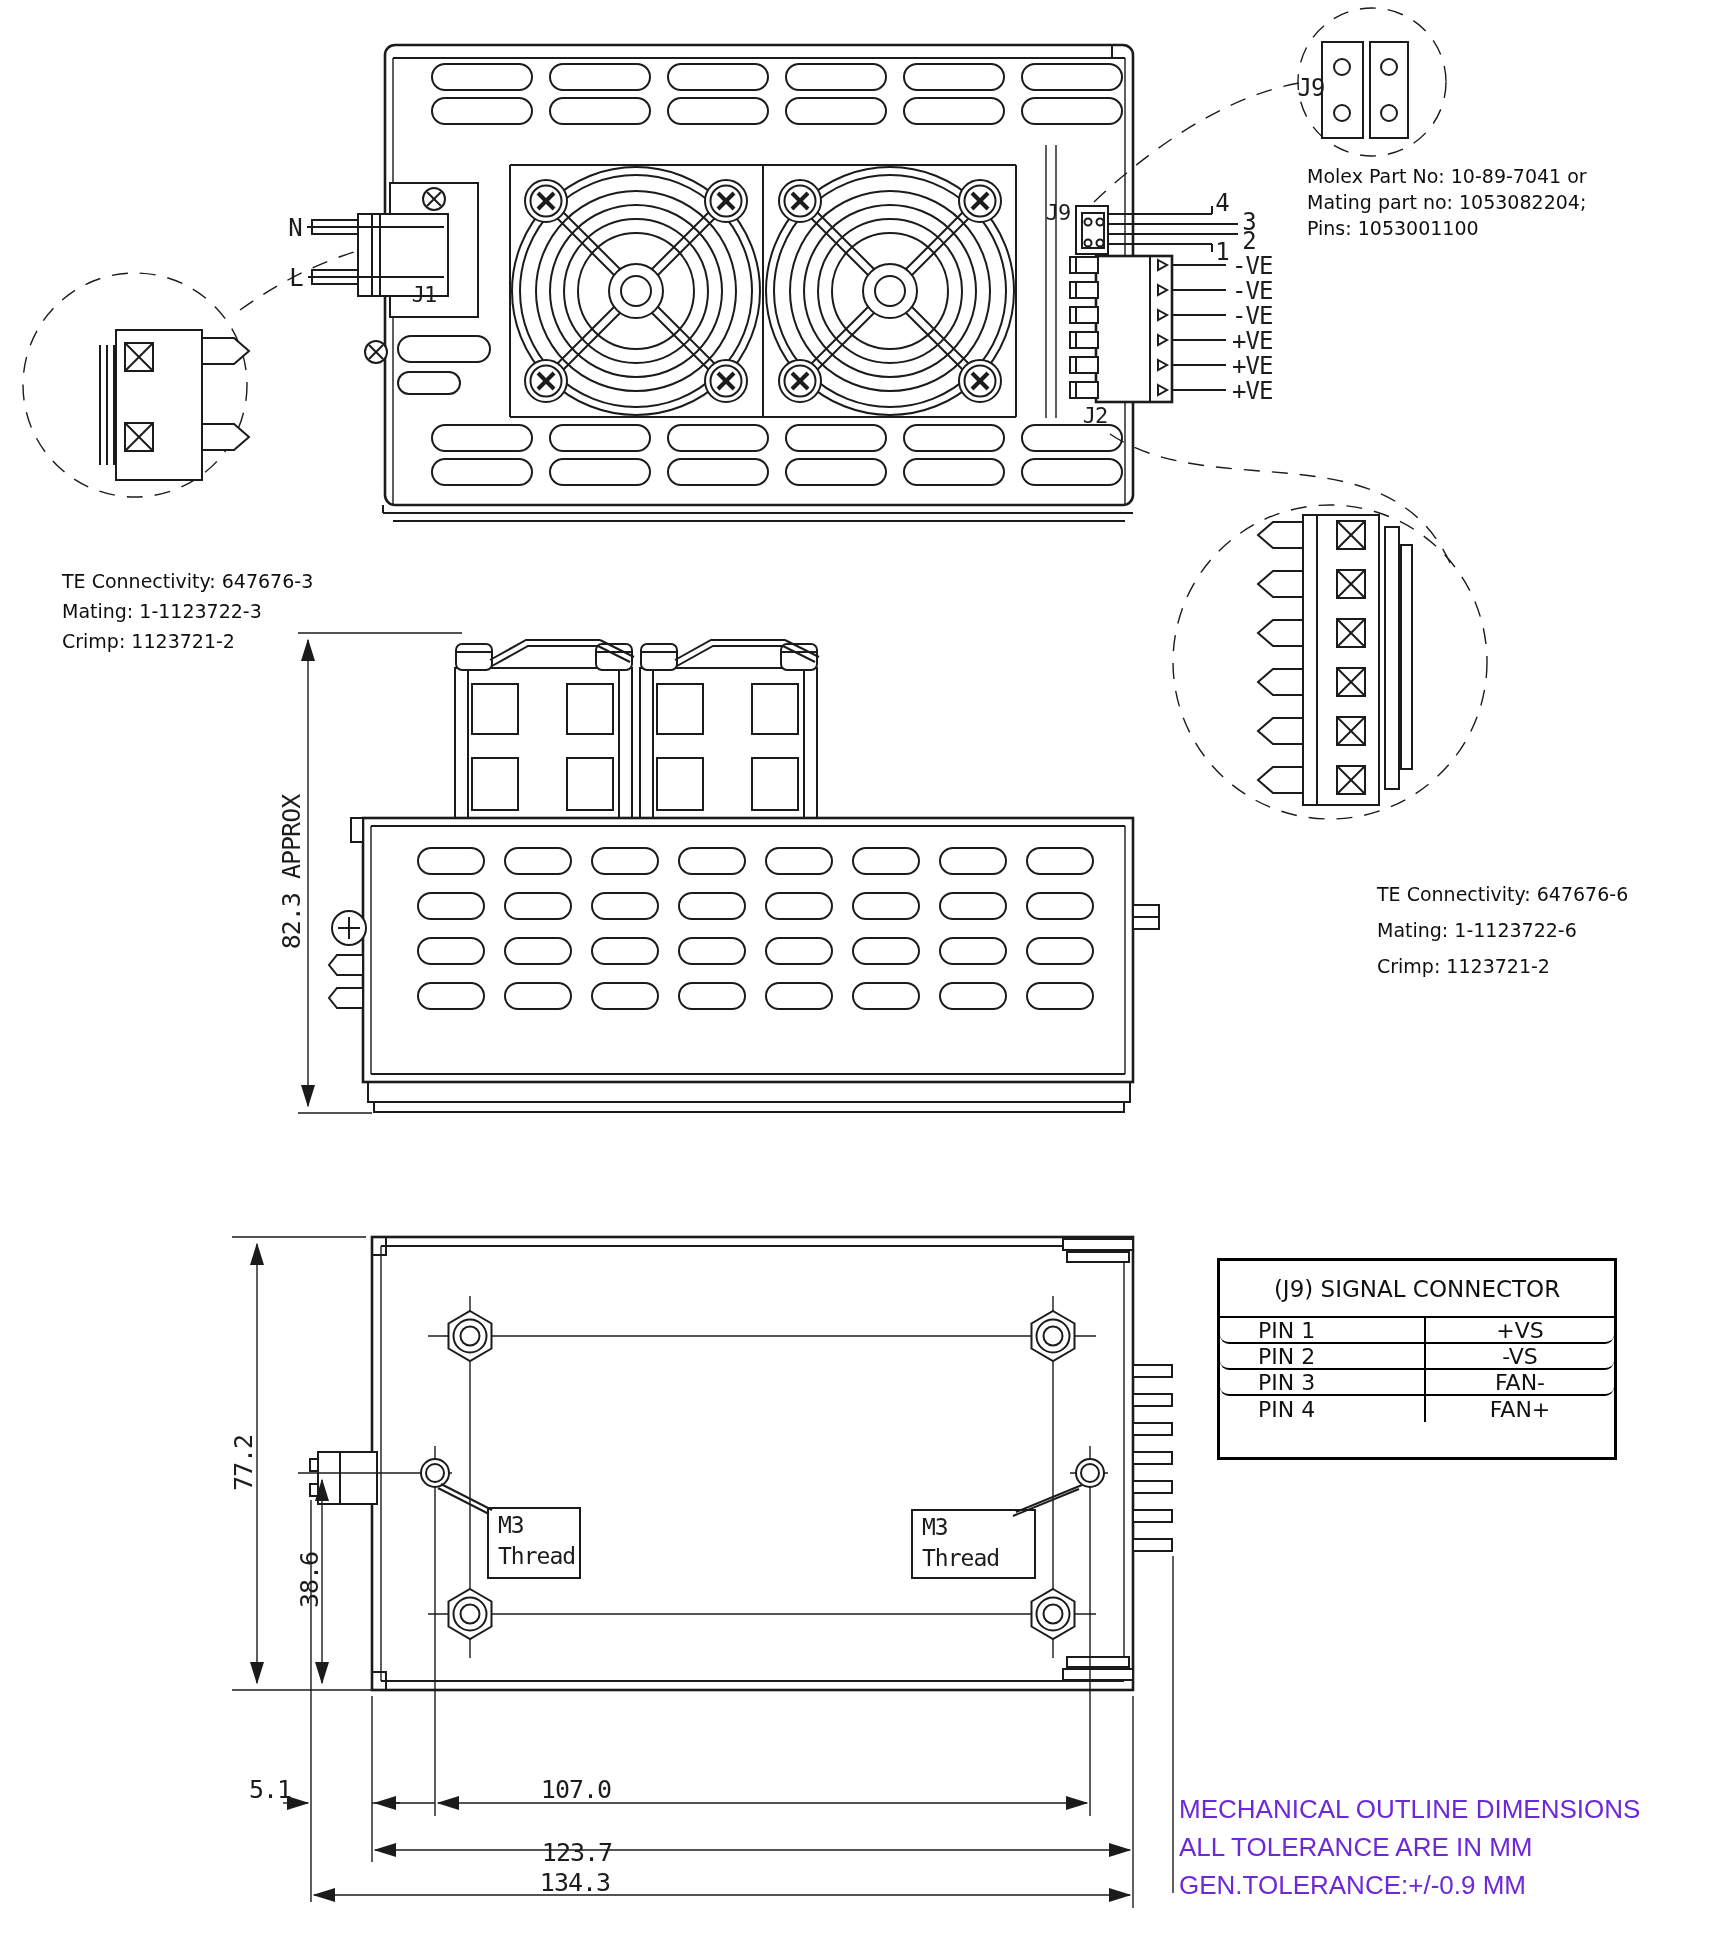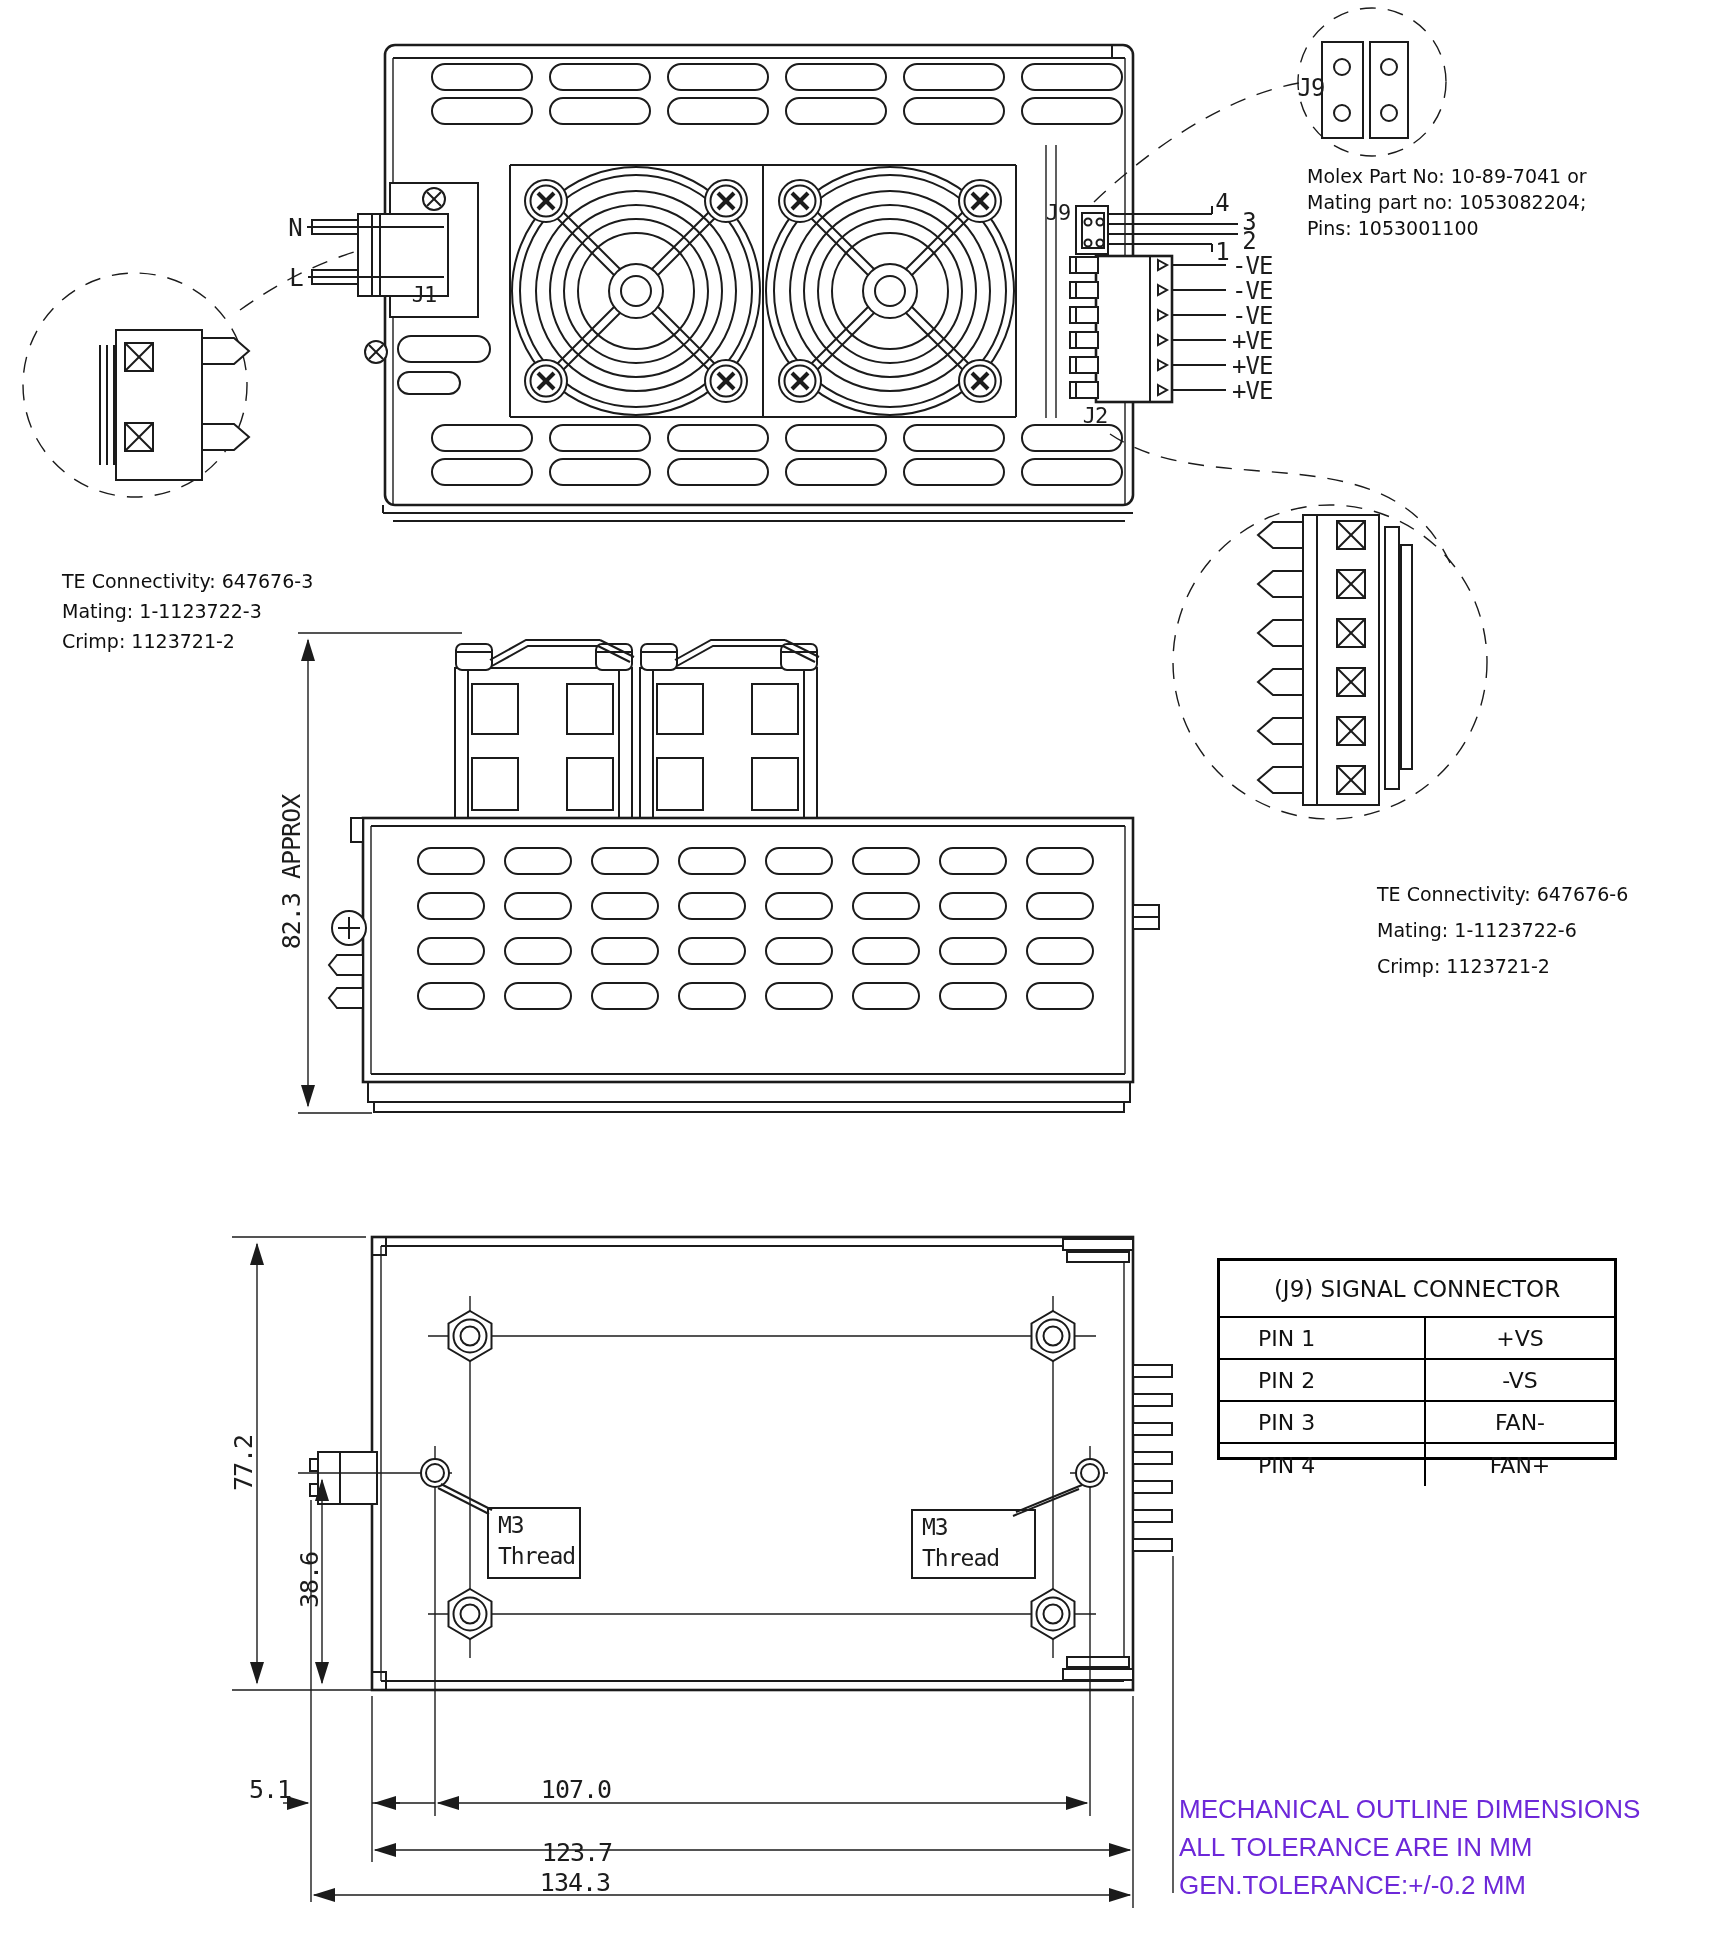--- a/index.html
+++ b/index.html
@@ -17,21 +17,21 @@
   .c24{font-size:24px;} .c22{font-size:22px;} .c25{font-size:25px;} .c23{font-size:23px;}
   .ctr{transform:translate(-50%,-50%);}
   .rot{transform:translate(-50%,-50%) rotate(-90deg);}
   .note{font-family:"DejaVu Sans",sans-serif;font-size:19px;color:#0f0f0f;}
   .footer-line{font-family:Liberation Sans, sans-serif;font-size:26px;color:#6d28d9;line-height:38px;}
   
   .sigtable{position:absolute;left:1217px;top:1258px;width:400px;height:202px;
             border:3px solid #000;box-sizing:border-box;background:#fff;}
   .sigtable .hdr{height:55px;border-bottom:2px solid #000;display:flex;align-items:center;
                  justify-content:center;font-size:23px;color:#111;}
-  .sigtable .row{height:42px;border-bottom:2px solid #000;display:flex;box-sizing:border-box;}
+  .sigtable .row{height:26px;border-bottom:2px solid #000;display:flex;box-sizing:border-box;border-radius:9px;}
   .sigtable .row:last-child{border-bottom:none;}
   .sigtable .cpin{width:206px;border-right:2px solid #000;display:flex;align-items:center;
                   padding-left:38px;font-size:22px;color:#111;box-sizing:border-box;}
   .sigtable .csig{flex:1;display:flex;align-items:center;justify-content:center;
                   font-size:22px;color:#111;}
 </style>
 </head>
 <body>
 
 <div id="canvas">
@@ -460,21 +460,21 @@
     <div>Pins: 1053001100</div>
   </div>
   <div class="lbl note" style="left:1377px;top:876px;line-height:36px;">
     <div>TE Connectivity: 647676-6</div>
     <div>Mating: 1-1123722-6</div>
     <div>Crimp: 1123721-2</div>
   </div>
   <div class="lbl" style="left:1179px;top:1790px;">
     <div class="footer-line">MECHANICAL OUTLINE DIMENSIONS</div>
     <div class="footer-line">ALL TOLERANCE ARE IN MM</div>
-    <div class="footer-line">GEN.TOLERANCE:+/-0.2 MM</div>
+    <div class="footer-line">GEN.TOLERANCE:+/-0.9 MM</div>
   </div>
 
   <div class="sigtable">
     <div class="hdr">(J9) SIGNAL CONNECTOR</div>
     <div class="row">
       <div class="cpin">PIN 1</div>
       <div class="csig">+VS</div>
     </div>
     <div class="row">
       <div class="cpin">PIN 2</div>

